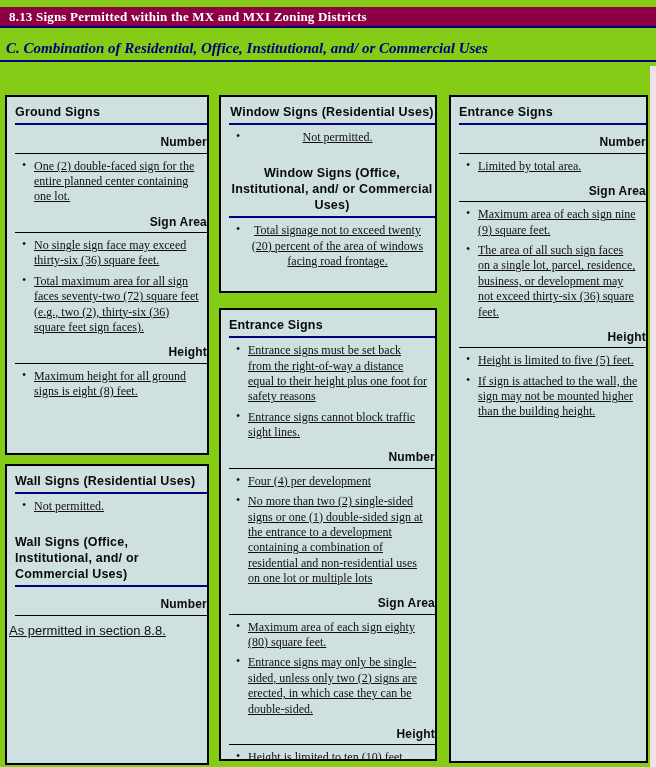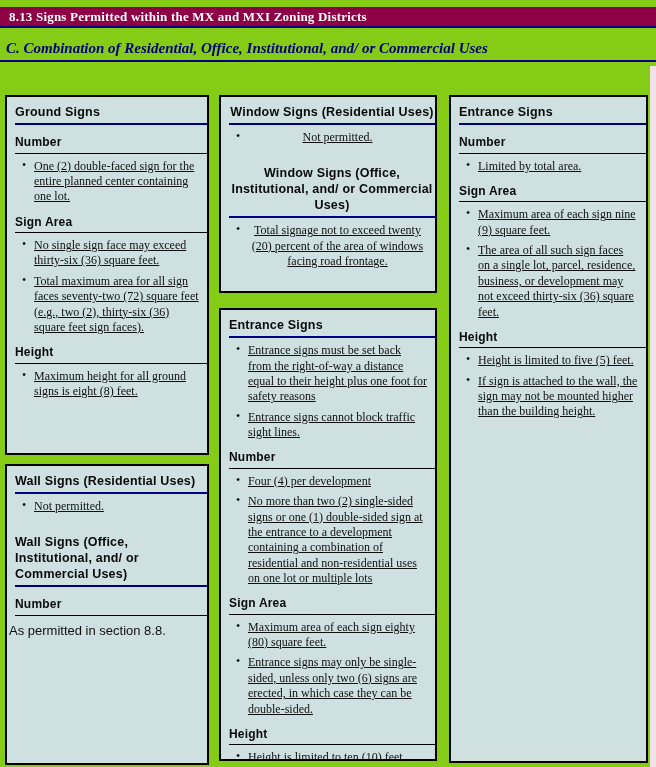--- a/index.html
+++ b/index.html
@@ -30,28 +30,28 @@
   #box-internal{left:449px;top:95px;  width:199px; height:668px;}
 
   .btitle{font:bold 12.5px/1.3 "Liberation Sans",sans-serif;color:#0a0a0a;
           border-bottom:2px solid #000080;padding:2px 0 3px;margin:5px -8px 4px 0;
           letter-spacing:0.2px;}
   .btitle.oneline{white-space:nowrap;}
   .btitle.gap{margin-top:17px;}
 
   .bsub{font:bold 12px/1.2 "Liberation Sans",sans-serif;color:#0a0a0a;
         border-bottom:1.5px solid #000;padding:2px 0 3px;margin:8px -8px 4px 0;
-        letter-spacing:0.2px;}
+        letter-spacing:0.2px;text-align:right;}
 
   ul.blist{list-style:none;margin:3px 0 5px;padding:0;
            font:12px/1.28 "Liberation Serif",serif;color:#101010;}
   ul.blist li{position:relative;padding-left:19px;margin:5px 0;text-decoration:underline;}
   ul.blist li::before{content:"\2022";position:absolute;left:7px;top:-1px;}
 
-  .note{font:13px/1.3 "Liberation Sans",sans-serif;color:#101010;margin:7px 0 0 -6px;}
+  .note{font:13px/1.3 "Liberation Sans",sans-serif;color:#101010;margin:7px 0 0 -6px;text-decoration:underline;}
 </style>
 </head>
 <body>
 
 <div id="page">
 
   <div class="header-bar">
     <div class="t">8.13 Signs Permitted within the MX and MXI Zoning Districts</div>
   </div>
 
@@ -104,21 +104,21 @@
       <li>Entrance signs cannot block traffic sight lines.</li>
     </ul>
     <div class="bsub">Number</div>
     <ul class="blist">
       <li>Four (4) per development</li>
       <li>No more than two (2) single-sided signs or one (1) double-sided sign at the entrance to a development containing a combination of residential and non-residential uses on one lot or multiple lots</li>
     </ul>
     <div class="bsub">Sign Area</div>
     <ul class="blist">
       <li>Maximum area of each sign eighty (80) square feet.</li>
-      <li>Entrance signs may only be single-sided, unless only two (6) signs are erected, in which case they can be double-sided.</li>
+      <li>Entrance signs may only be single-sided, unless only two (2) signs are erected, in which case they can be double-sided.</li>
     </ul>
     <div class="bsub">Height</div>
     <ul class="blist">
       <li>Height is limited to ten (10) feet.</li>
     </ul>
   </div>
 
   <div class="box" id="box-internal">
     <div class="btitle">Entrance Signs</div>
     <div class="bsub">Number</div>

